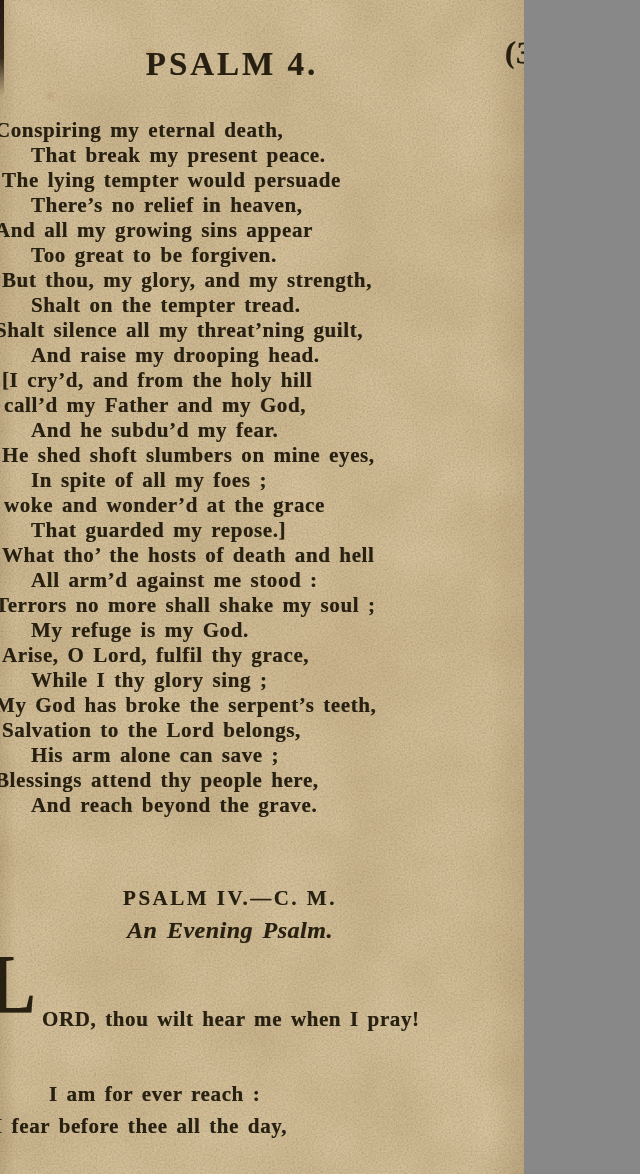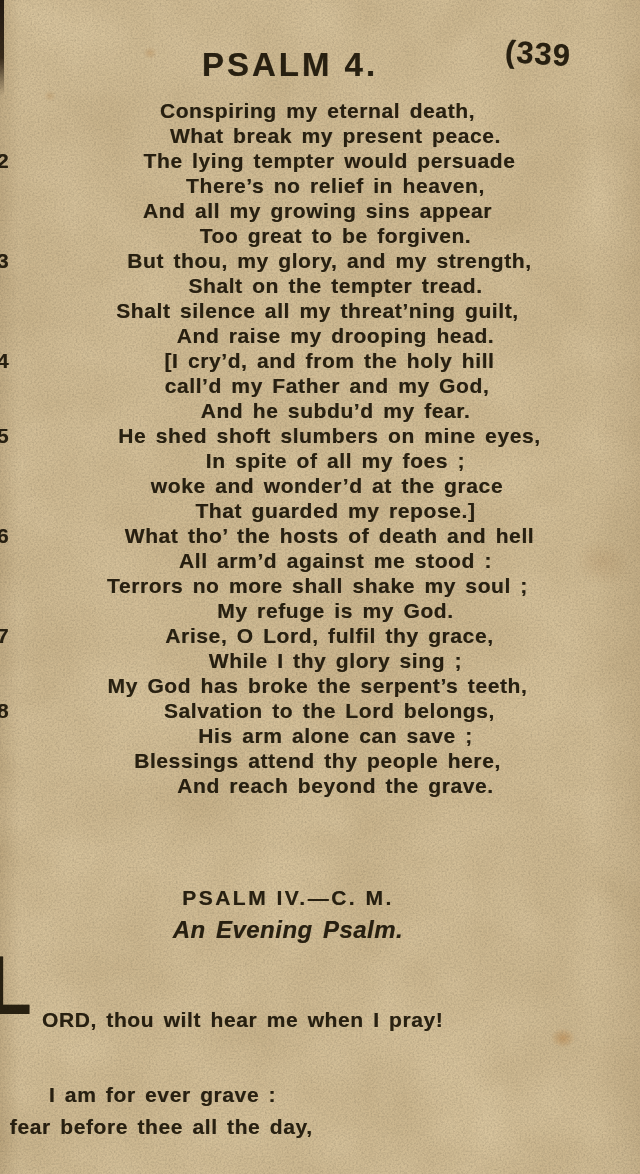--- a/index.html
+++ b/index.html
@@ -1,53 +1,53 @@
 <!DOCTYPE html>
 <html><head>
 <meta charset="utf-8">
 <style>
   html,body{margin:0;padding:0;background:#888;}
   .page{
-    position:relative; width:640px; height:1174px; overflow:hidden;
+    position:relative; width:524px; height:1174px; overflow:hidden;
     background-color:#d9c59e;
     background-image:
       radial-gradient(18px 14px at 563px 1038px, rgba(187,116,44,0.38), rgba(187,116,44,0) 70%),
       radial-gradient(10px 9px at 150px 53px, rgba(172,112,50,0.28), rgba(172,112,50,0) 70%),
       radial-gradient(9px 8px at 50px 96px, rgba(172,112,50,0.22), rgba(172,112,50,0) 70%),
       radial-gradient(40px 34px at 602px 562px, rgba(150,100,50,0.14), rgba(150,100,50,0) 70%),
       radial-gradient(140px 120px at 330px 660px, rgba(140,95,50,0.07), rgba(140,95,50,0) 75%),
       linear-gradient(90deg, rgba(120,92,52,0.16) 0%, rgba(120,92,52,0) 3%, rgba(120,92,52,0) 93%, rgba(120,92,52,0.15) 100%),
       radial-gradient(120% 100% at 50% 45%, rgba(0,0,0,0) 62%, rgba(92,70,40,0.17) 100%);
-    font-family:Liberation Sans, sans-serif;
+    font-family:Liberation Serif, serif;
     color:#2a2212;
   }
   .ink{
     color:#2a2212;
     text-shadow:0.3px 0.3px 0 rgba(43,35,20,0.35), -0.3px -0.2px 0 rgba(43,35,20,0.22);
   }
   .header{position:absolute; top:46px; left:0; width:100%;}
   .title{
     text-align:center; transform:translateX(-30px);
     font-size:33px; font-weight:700; letter-spacing:3px;
   }
   .pagenum{
     position:absolute; left:505px; top:-10px;
     font-size:31px; font-weight:700; letter-spacing:1px;
     transform:rotate(4deg);
   }
   .verse{position:absolute; left:0; right:0;}
-  .verse1{top:98px;text-align:center;}
+  .verse1{top:118px;}
   .line{
     position:relative; height:25px; line-height:25px;
     font-size:21px; font-weight:700;
     letter-spacing:0.6px; word-spacing:3px; white-space:nowrap;
   }
   .line.flush{margin-left:-5px;}
-  .line.verse{margin-left:19px;}
-  .line.cutword{margin-left:14px;}
+  .line.verse{margin-left:2px;}
+  .line.cutword{margin-left:4px;}
   .line.indent{margin-left:31px;}
   .vnum{position:absolute; left:-22px; top:0;}
   .section{position:absolute; top:886px; left:0; right:0; text-align:center; transform:translateX(-32px);}
   .sec-head{font-size:21px; font-weight:700; letter-spacing:2.5px;}
   .sec-sub{margin-top:6px; font-size:24px; font-weight:700; font-style:italic; letter-spacing:0.5px; word-spacing:3px;}
   .verse2{top:958px;}
   .verse2 .line{height:27px; line-height:27px;margin-top:48px;}
   .dropcap{
     position:absolute; left:-12px; top:-6px;
     font-size:84px; line-height:66px; font-weight:700;
@@ -71,21 +71,21 @@
 
   <div class="edge-mark"></div>
 
   <div class="header">
     <div class="title ink">PSALM 4.</div>
     <div class="pagenum ink">(339</div>
   </div>
 
   <div class="verse verse1 ink">
       <div class="line flush"><span>Conspiring my eternal death,</span></div>
-      <div class="line indent"><span>What break my present peace.</span></div>
+      <div class="line indent"><span>That break my present peace.</span></div>
       <div class="line verse"><span class="vnum">2</span><span>The lying tempter would persuade</span></div>
       <div class="line indent"><span>There’s no relief in heaven,</span></div>
       <div class="line flush"><span>And all my growing sins appear</span></div>
       <div class="line indent"><span>Too great to be forgiven.</span></div>
       <div class="line verse"><span class="vnum">3</span><span>But thou, my glory, and my strength,</span></div>
       <div class="line indent"><span>Shalt on the tempter tread.</span></div>
       <div class="line flush"><span>Shalt silence all my threat’ning guilt,</span></div>
       <div class="line indent"><span>And raise my drooping head.</span></div>
       <div class="line verse"><span class="vnum">4</span><span>[I cry’d, and from the holy hill</span></div>
       <div class="line cutword"><span>call’d my Father and my God,</span></div>
@@ -109,21 +109,21 @@
 
   <div class="section">
     <div class="sec-head ink">PSALM IV.—C. M.</div>
     <div class="sec-sub ink">An Evening Psalm.</div>
   </div>
 
   <div class="verse verse2 ink">
     <span class="dropcap ink">L</span>
     <div>
         <div class="line dc1"><span>ORD, thou wilt hear me when I pray!</span></div>
-        <div class="line dc2"><span>I am for ever grave :</span></div>
+        <div class="line dc2"><span>I am for ever reach :</span></div>
         <div class="line flush2"><span>I fear before thee all the day,</span></div>
         <div class="line indent2"><span>Nor would I dare to sin.</span></div>
       </div>
   </div>
 
   <svg class="grain" width="640" height="1174">
     <filter id="specks">
       <feTurbulence type="fractalNoise" baseFrequency="0.55" numOctaves="3" seed="7"></feTurbulence>
       <feColorMatrix type="matrix" values="0 0 0 0 0  0 0 0 0 0  0 0 0 0 0  0.5 0.5 0.5 0 -0.62"></feColorMatrix>
     </filter>

